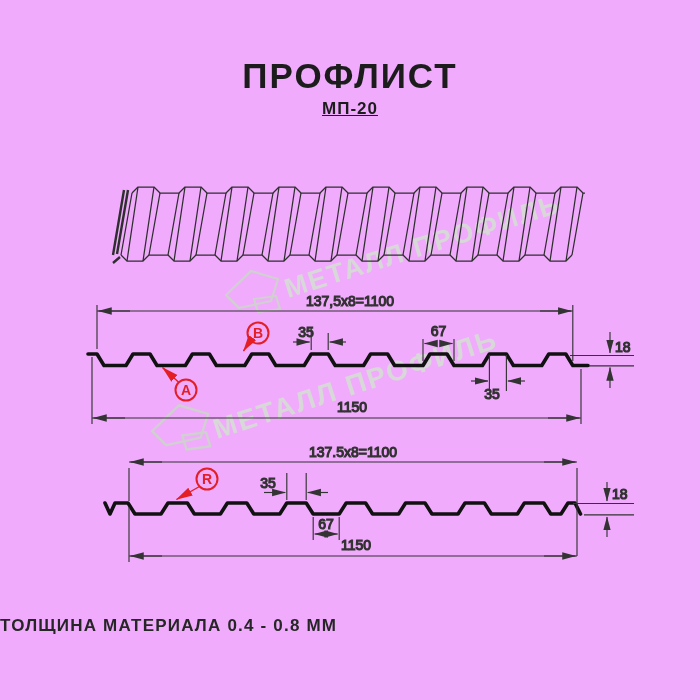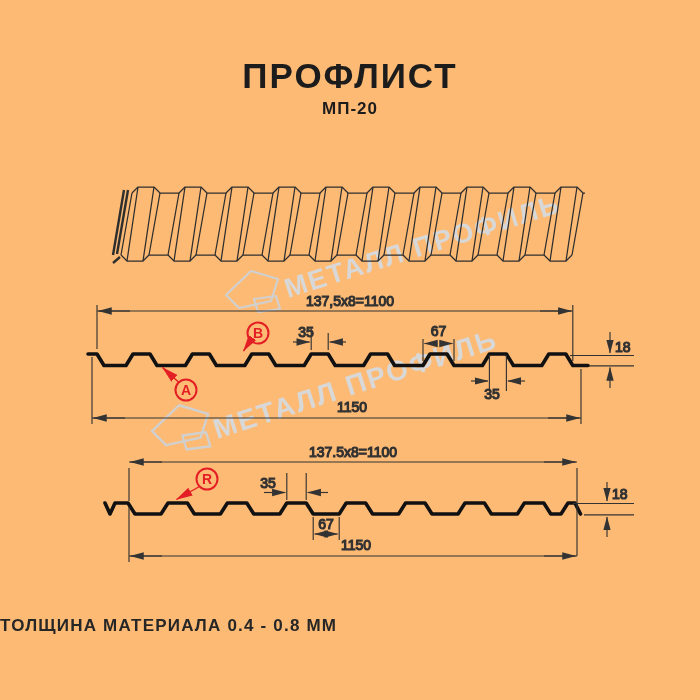--- a/index.html
+++ b/index.html
@@ -1,21 +1,21 @@
 <!DOCTYPE html>
 <html><head>
 <meta charset="utf-8">
 <style>
   html,body{margin:0;padding:0;background:#fff;}
-  .page{position:relative;width:700px;height:700px;background:#fdba74;overflow:hidden;
+  .page{position:relative;width:700px;height:700px;background:#f0abfc;overflow:hidden;
         font-family:"Liberation Sans",sans-serif;}
   .title{position:absolute;top:56px;left:0;width:100%;text-align:center;
          font-size:35px;font-weight:800;letter-spacing:2px;color:#1c1c1c;}
   .subtitle{position:absolute;top:99px;left:0;width:100%;text-align:center;
-         font-size:17px;font-weight:700;letter-spacing:1px;color:#1c1c1c;}
+         font-size:17px;font-weight:700;letter-spacing:1px;color:#1c1c1c;text-decoration:underline;}
   .footer{position:absolute;top:616px;left:0;width:100%;text-align:left;
          font-size:17px;font-weight:700;letter-spacing:1.2px;color:#262626;}
   svg{position:absolute;left:0;top:0;}
   svg text{font-family:"Liberation Sans",sans-serif;fill:#222;font-size:14px;}
   .sheet{fill:none;stroke:#111;stroke-width:3.6;stroke-linejoin:round;stroke-linecap:round;}
   .thin{fill:none;stroke:#2e2e2e;stroke-width:1.25;stroke-linejoin:round;}
   .dim{stroke:#333;stroke-width:1.15;fill:none;}
   .red{stroke:#e31e24;fill:none;stroke-width:2;}
   .redtx{fill:#e31e24;font-weight:bold;font-size:14px;text-anchor:middle;}
   .mid{text-anchor:middle;}

